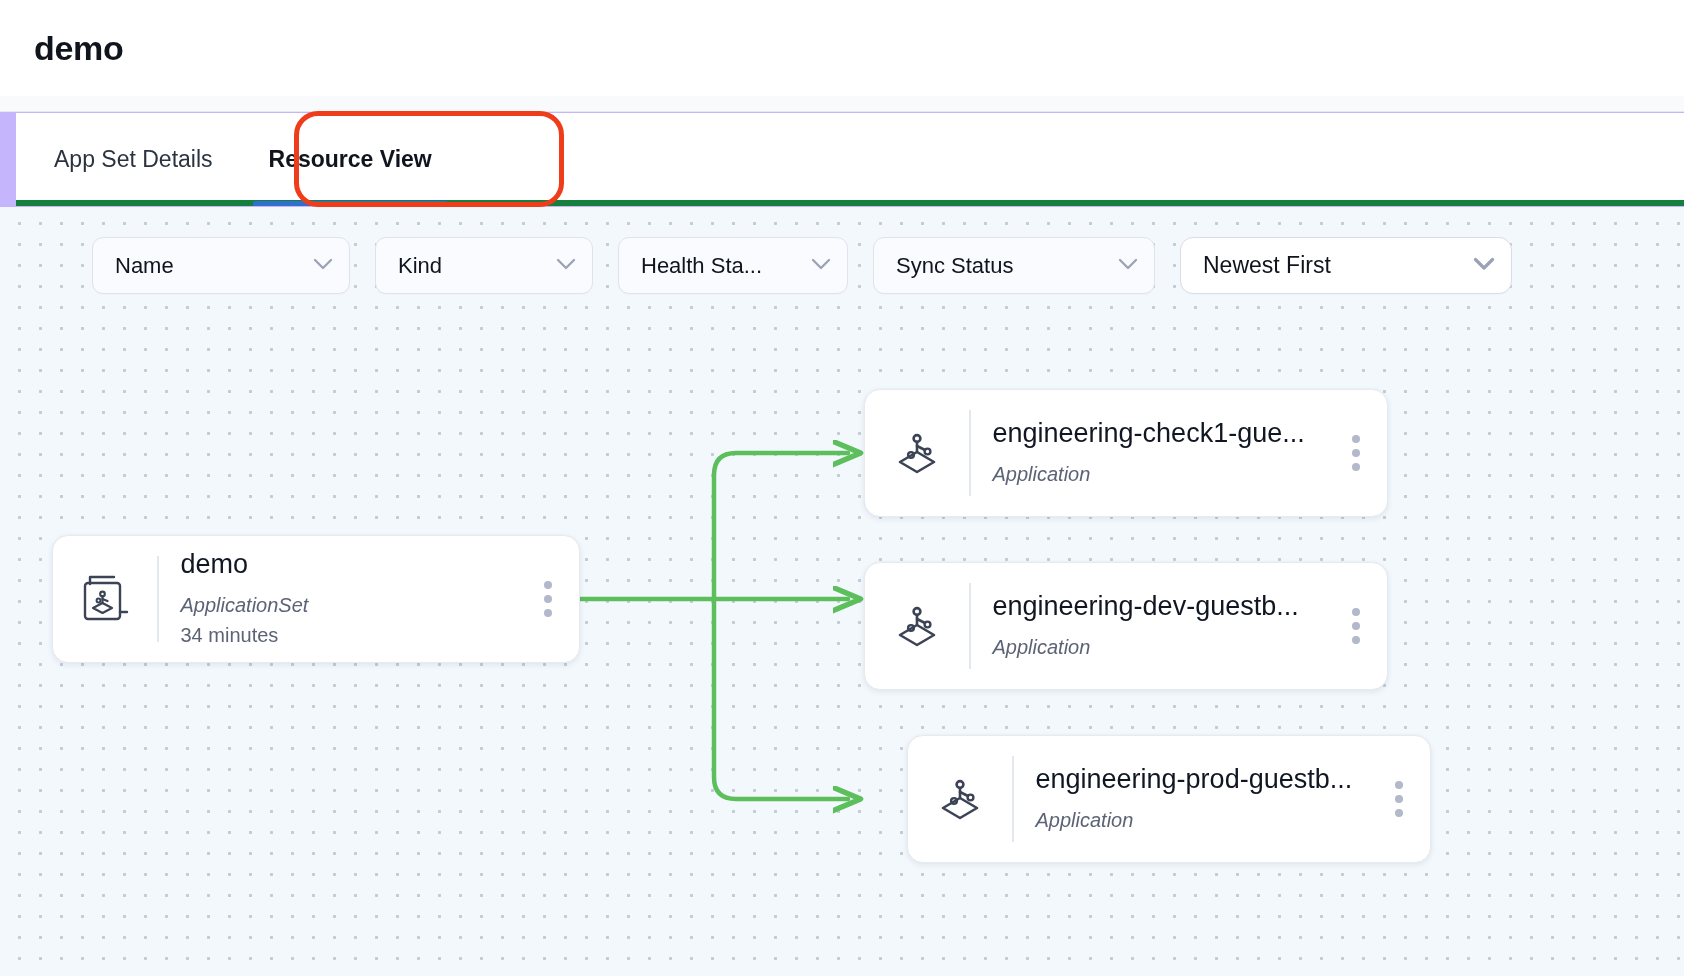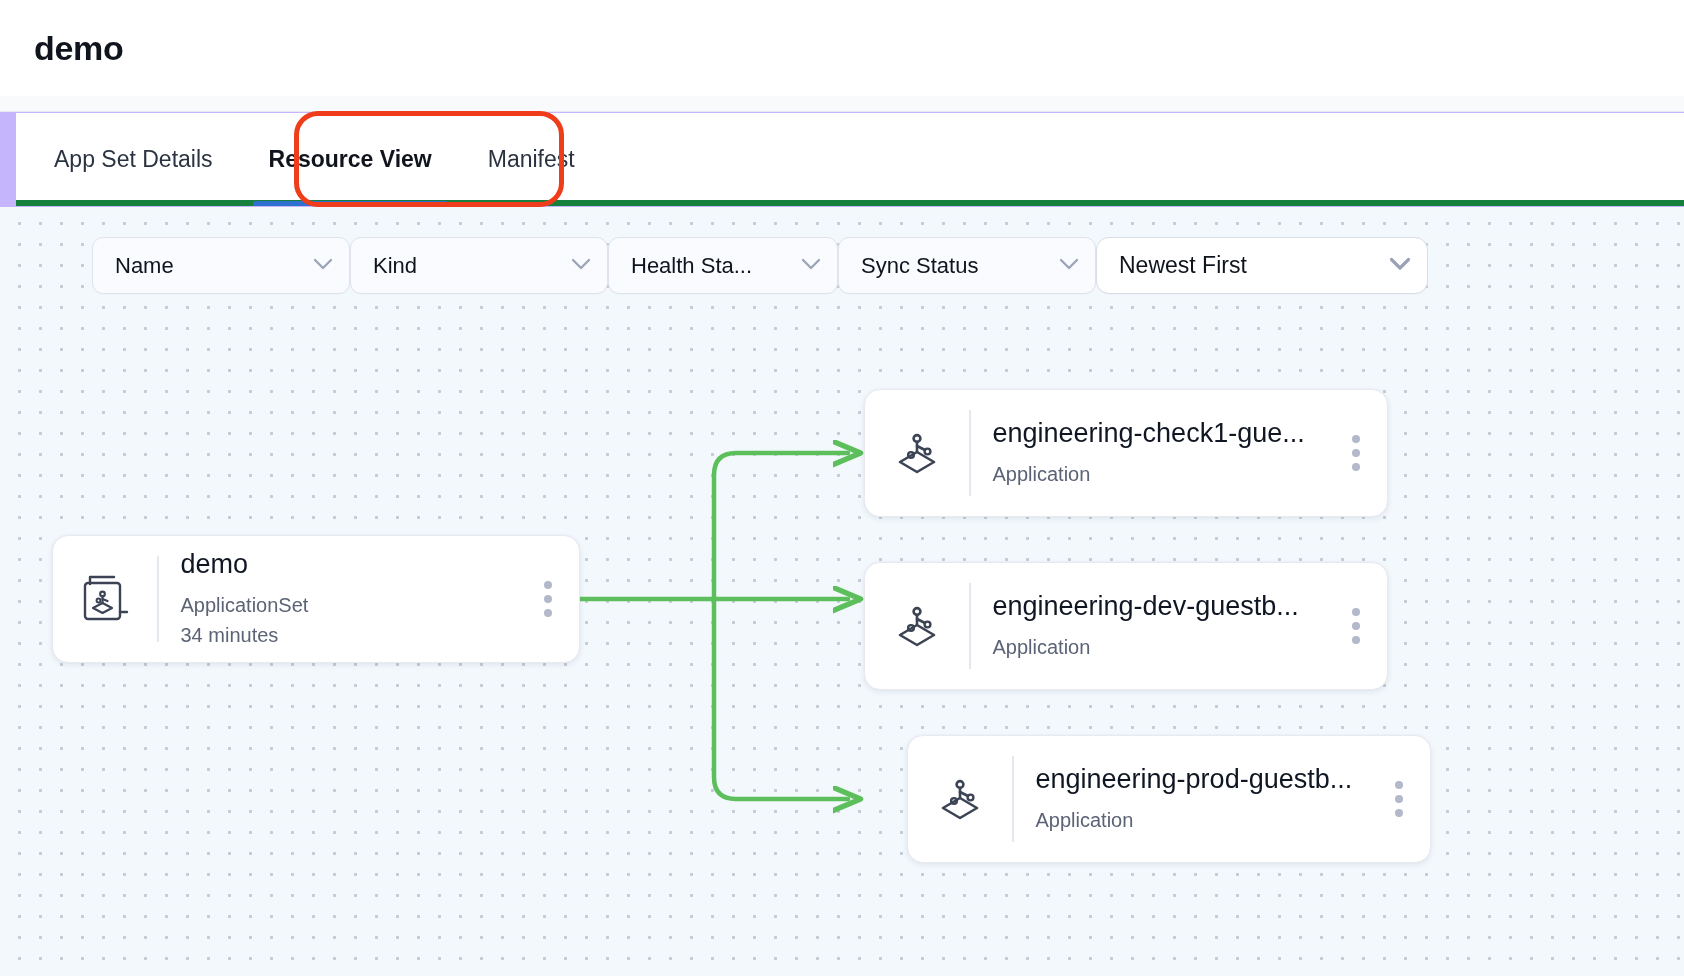--- a/index.html
+++ b/index.html
@@ -116,20 +116,21 @@
     overflow: hidden;
   }
 
   
   .filterbar {
     position: absolute;
     left: 52px;
     top: 30px;
     display: flex;
     align-items: center;
+    gap: 25px;
     z-index: 6;
     padding-left: 40px;
   }
   .select {
     position: relative;
     height: 57px;
     background: #f9fbfe;
     border: 1.5px solid #dfe4ec;
     border-radius: 11px;
     display: flex;
@@ -143,23 +144,23 @@
     color: #0f141d;
     white-space: nowrap;
     flex: 1;
   }
   .select .chev {
     margin-left: 16px;
     display: block;
     flex: none;
   }
   .sel-name   { width: 258px; }
-  .sel-kind   { width: 258px; }
+  .sel-kind   { width: 218px; }
   .sel-health { width: 230px; }
-  .sel-sync   { width: 258px; }
+  .sel-sync   { width: 282px; }
   .sel-sort {
     width: 332px;
     background: #ffffff;
     border: 1.5px solid #d8dde7;
     border-radius: 13px;
   }
   .sel-sort .label { font-size: 23px; }
 
   
   .node {
@@ -202,20 +203,21 @@
     line-height: 1.25;
     white-space: nowrap;
     overflow: hidden;
   }
   .node-sub {
     font-size: 20px;
     color: #5b6375;
     line-height: 1.5;
     margin-top: 8px;
     white-space: nowrap;
+    font-style: italic;
   }
   .node-time {
     font-size: 20px;
     color: #5b6375;
     line-height: 1.5;
     white-space: nowrap;
   }
   .kebab {
     width: 46px;
     flex: none;
@@ -259,21 +261,20 @@
 
   <div class="header">
     <div class="header-title">demo</div>
   </div>
   <div class="header-strip"></div>
 
   <div class="tabbar">
     <div class="tabs">
       <div class="tab">App Set Details</div>
       <div class="tab active">Resource View</div>
-      <div class="tab">Manifest</div>
     </div>
   </div>
   <div class="anno-ring"></div>
 
   <div class="canvas">
 
     <div class="filterbar">
 
       <div class="select sel-name">
         <span class="label">Name</span>

